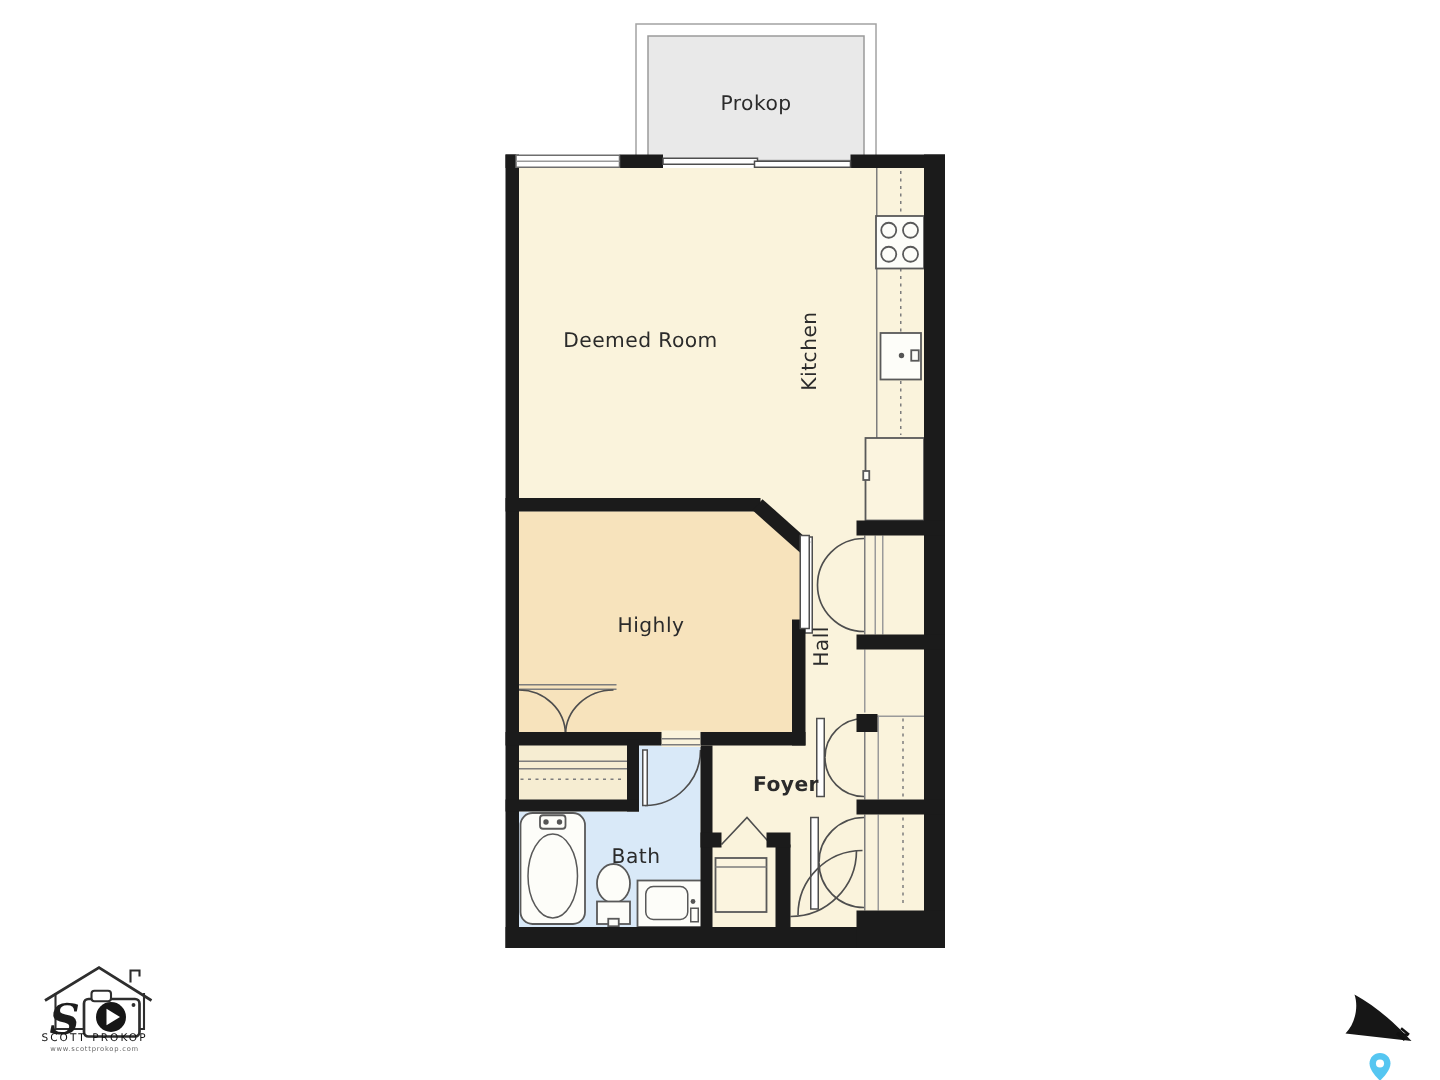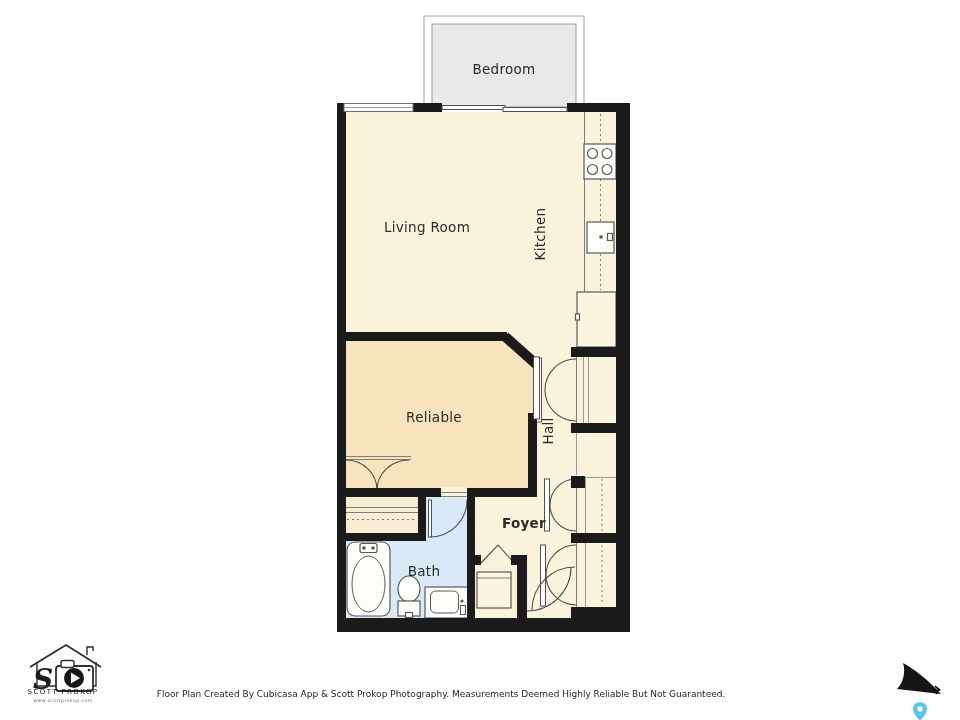--- a/index.html
+++ b/index.html
@@ -202,27 +202,26 @@
       <g>
         <rect x="56" y="666" width="37" height="25" rx="3" fill="#ffffff"></rect>
         <rect x="61" y="660.5" width="13" height="7" rx="2" fill="#ffffff" stroke-width="1.4"></rect>
         <circle cx="74" cy="678" r="10" fill="#161616" stroke="none"></circle>
         <polygon points="71,672.5 71,683.5 80,678" fill="#ffffff" stroke="none"></polygon>
         <circle cx="89" cy="670" r="1.3" fill="#2e2e2e" stroke="none"></circle>
       </g>
     </g>
   </svg>
 
-  <div class="room-label" style="left:504px;top:69px;">Bedroom</div>
-  <div class="room-label" style="left:427px;top:227px;">Living Room</div>
+  <div class="room-label" style="left:504px;top:69px;">Prokop</div>
+  <div class="room-label" style="left:427px;top:227px;">Deemed Room</div>
   <div class="room-label rot" style="left:540px;top:234px;">Kitchen</div>
-  <div class="room-label" style="left:434px;top:417px;">Reliable</div>
+  <div class="room-label" style="left:434px;top:417px;">Highly</div>
   <div class="room-label rot" style="left:548px;top:431px;">Hall</div>
   <div class="room-label" style="left:524px;top:523px;font-weight:bold;">Foyer</div>
   <div class="room-label" style="left:424px;top:571px;">Bath</div>
 
-  <div class="footer-text">Floor Plan Created By Cubicasa App &amp; Scott Prokop Photography. Measurements Deemed Highly Reliable But Not Guaranteed.</div>
 
   <div class="logo-name">SCOTT PROKOP</div>
   <div class="logo-url">www.scottprokop.com</div>
 
   <div class="north-label">N</div>
 </div>
 
 </body></html>

